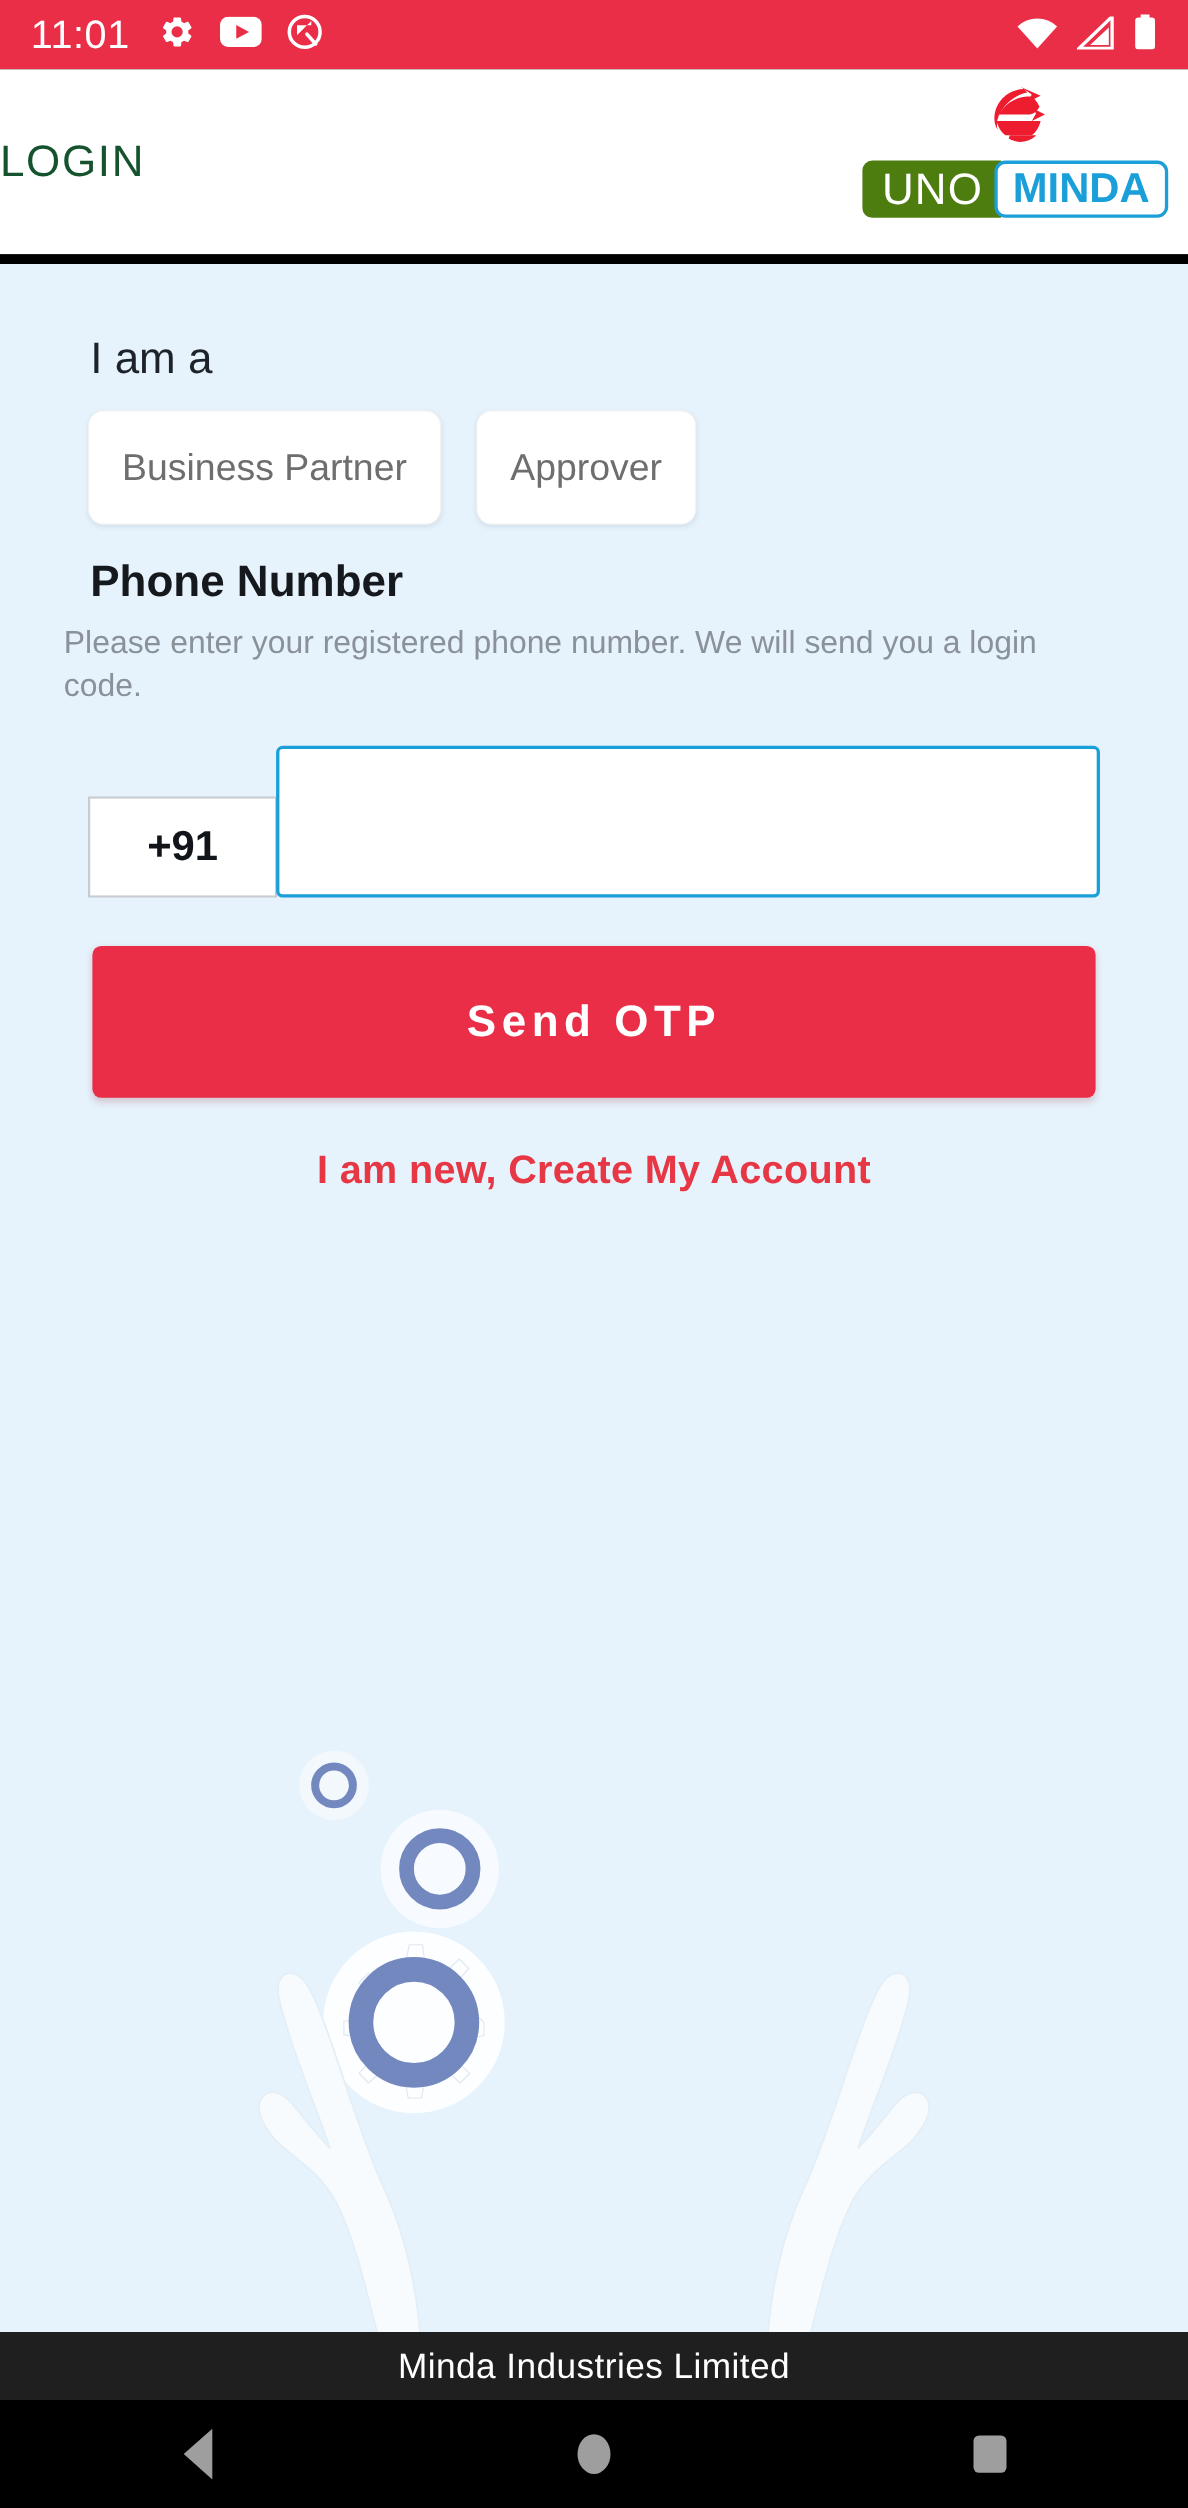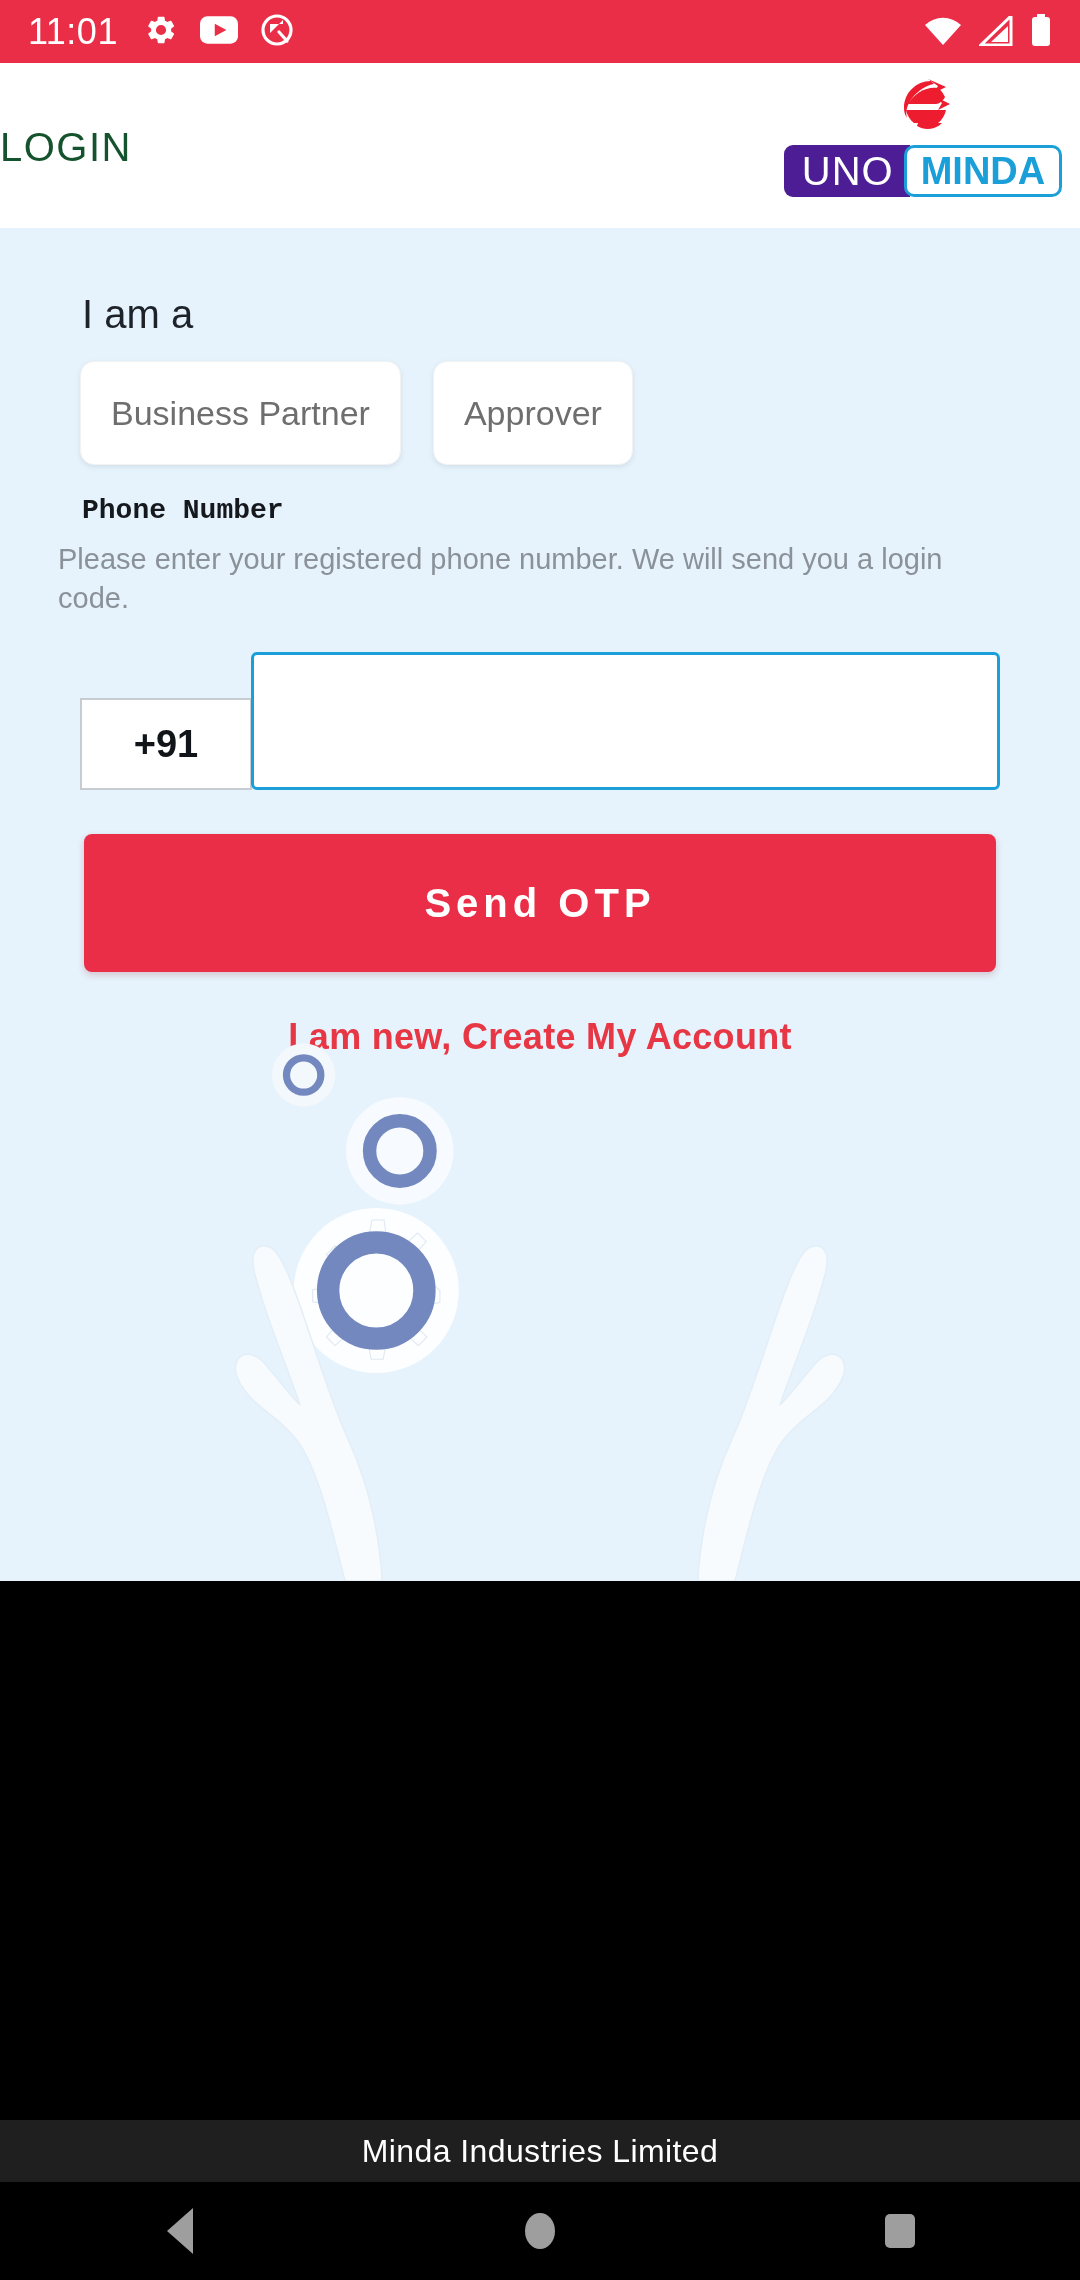--- a/index.html
+++ b/index.html
@@ -35,37 +35,37 @@
   .brand-logo{
     position:absolute; right:22px; top:12px;
     width:270px; display:flex; flex-direction:column; align-items:center;
   }
   .brand-swoosh{ margin-bottom:2px; }
   .brand-word{
     display:flex; align-items:stretch; height:52px;
     border-radius:9px; overflow:visible;
   }
   .brand-uno{
-    background:#4c1d95; color:#ffffff;
+    background:#4d7c0f; color:#ffffff;
     font-size:40px; font-weight:400; letter-spacing:1px;
     padding:0 16px 0 18px; display:flex; align-items:center;
     border-radius:9px 0 0 9px;
     font-family:"Liberation Sans", sans-serif;
   }
   .brand-minda{
     background:#ffffff; color:#1a9fd9;
     font-size:38px; font-weight:bold; letter-spacing:0px;
     padding:0 14px; display:flex; align-items:center;
     border:3px solid #1a9fd9; border-radius:10px;
     margin-left:-6px;
   }
 
   
   .content{
-    position:absolute; top:228px; left:0; width:1080px; height:1353px;
+    position:absolute; top:240px; left:0; width:1080px; height:1889px;
     background:#e6f3fc; overflow:hidden;
   }
 
   .section-label{
     margin:64px 0 0 82px;
     font-size:40px; color:#1e2229; font-weight:400;
   }
 
   .chip-row{ display:flex; margin-left:80px; margin-top:24px; gap:32px; }
   .chip{
@@ -77,21 +77,21 @@
     border:1px solid #f2f2f2;
   }
   .chip.selected{
     background:#ea2e47; color:#ffffff;
     border:3px solid #1a9fd9;
     box-shadow:0 2px 6px rgba(120,140,160,0.25);
   }
 
   .field-title{
     margin:30px 0 0 82px;
-    font-size:28px; color:#15181d; font-weight:bold;font-family:Liberation Mono, monospace;
+    font-size:40px; color:#15181d; font-weight:bold;
   }
   .field-help{
     margin:14px 82px 0 58px;
     font-size:29px; color:#8a9199; line-height:1.35;
     max-width:900px;
   }
 
   .phone-row{
     display:flex; margin:34px 0 0 80px; width:920px; height:138px;
   }

